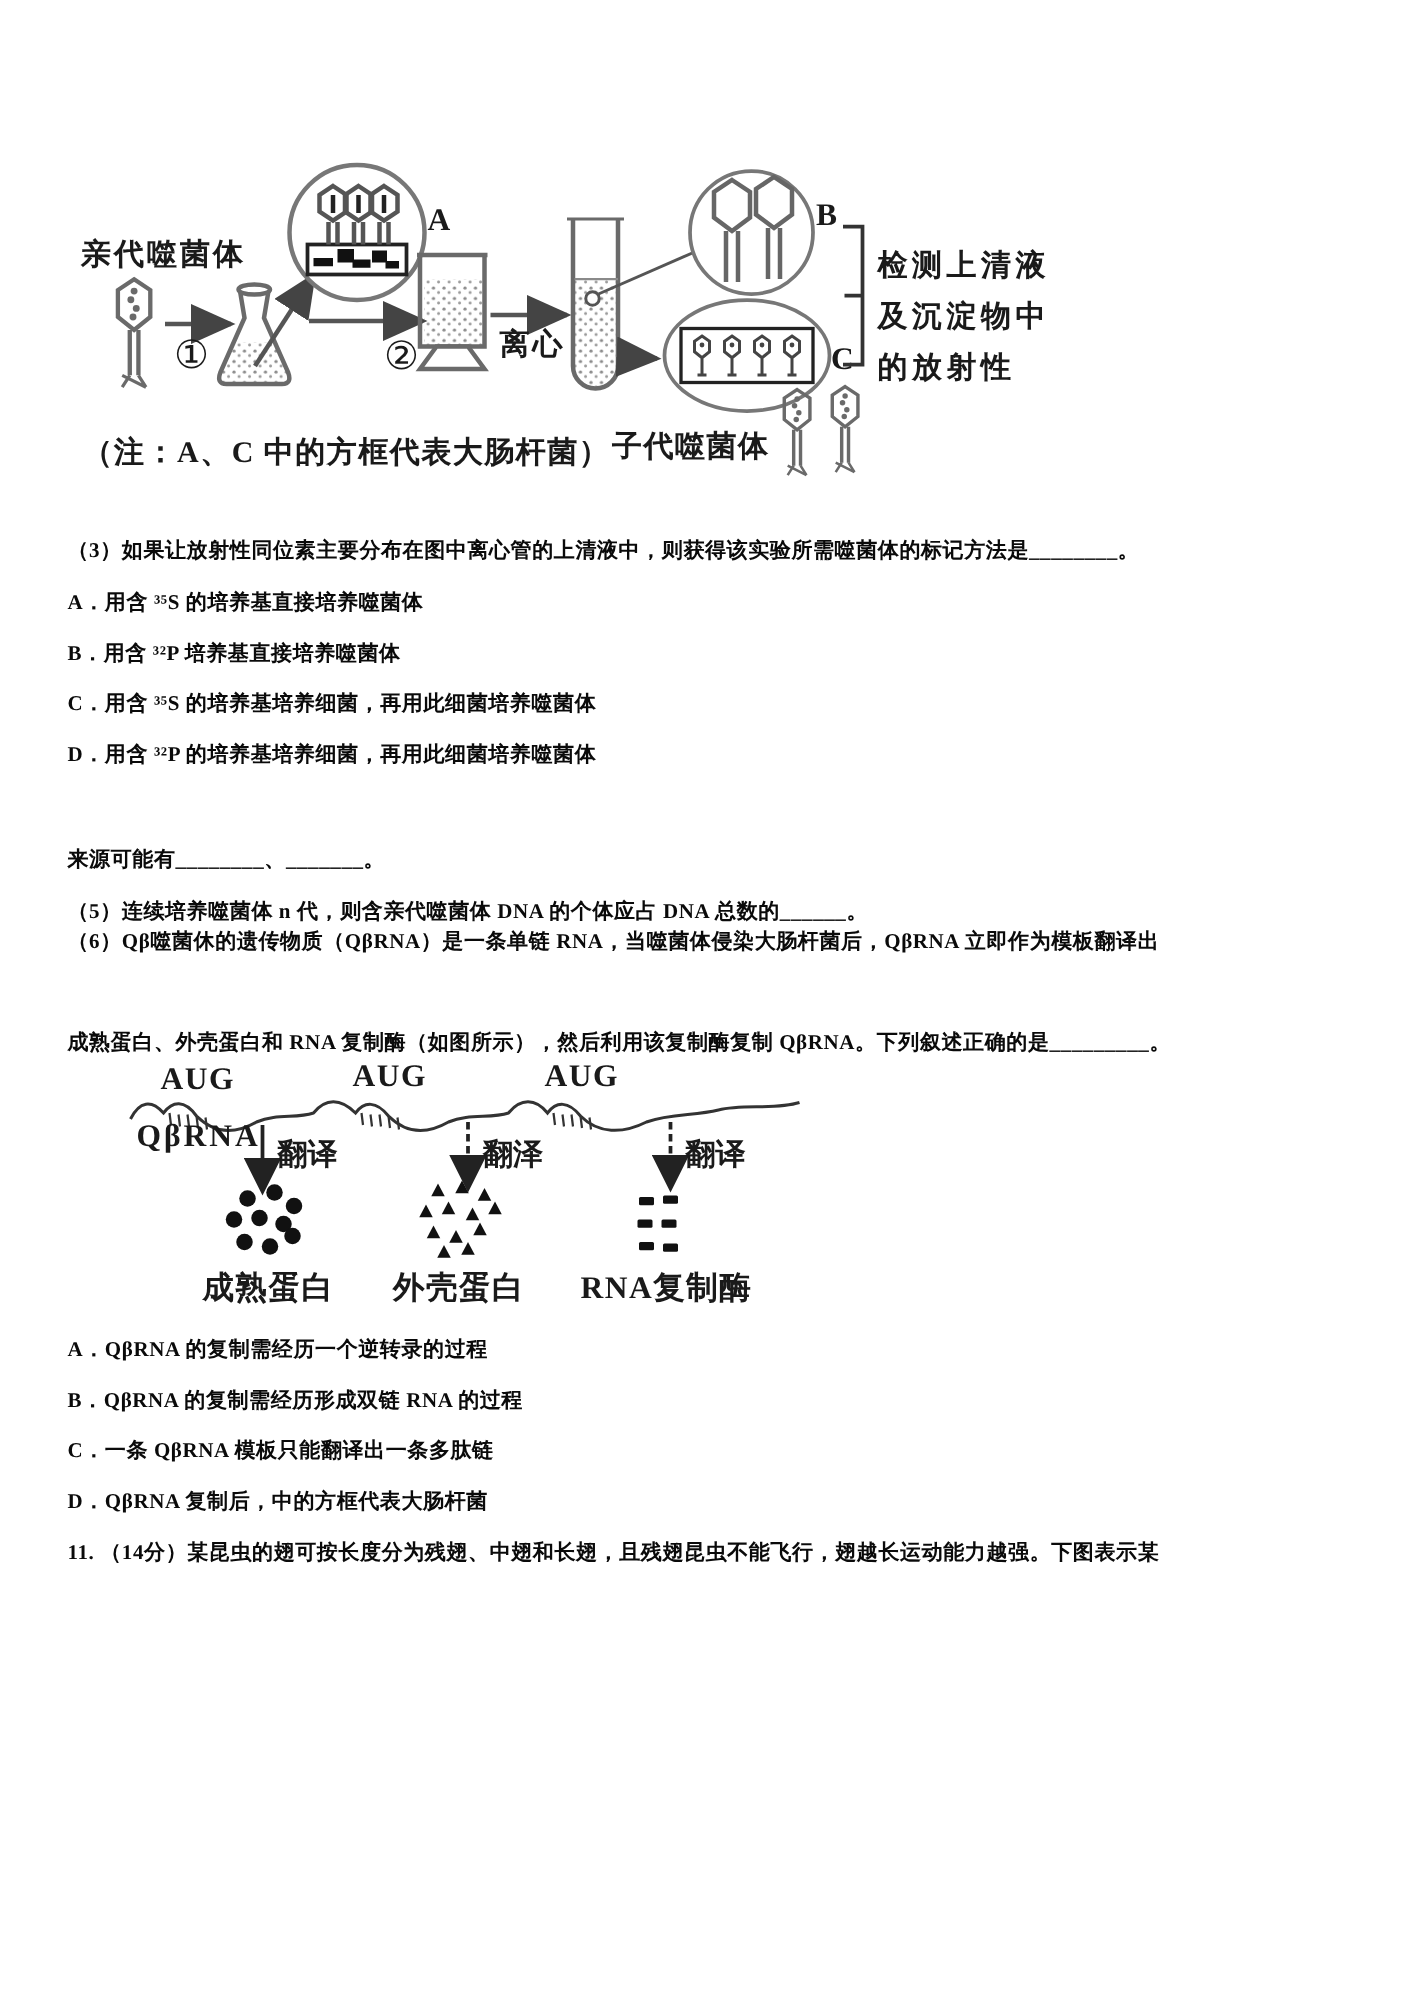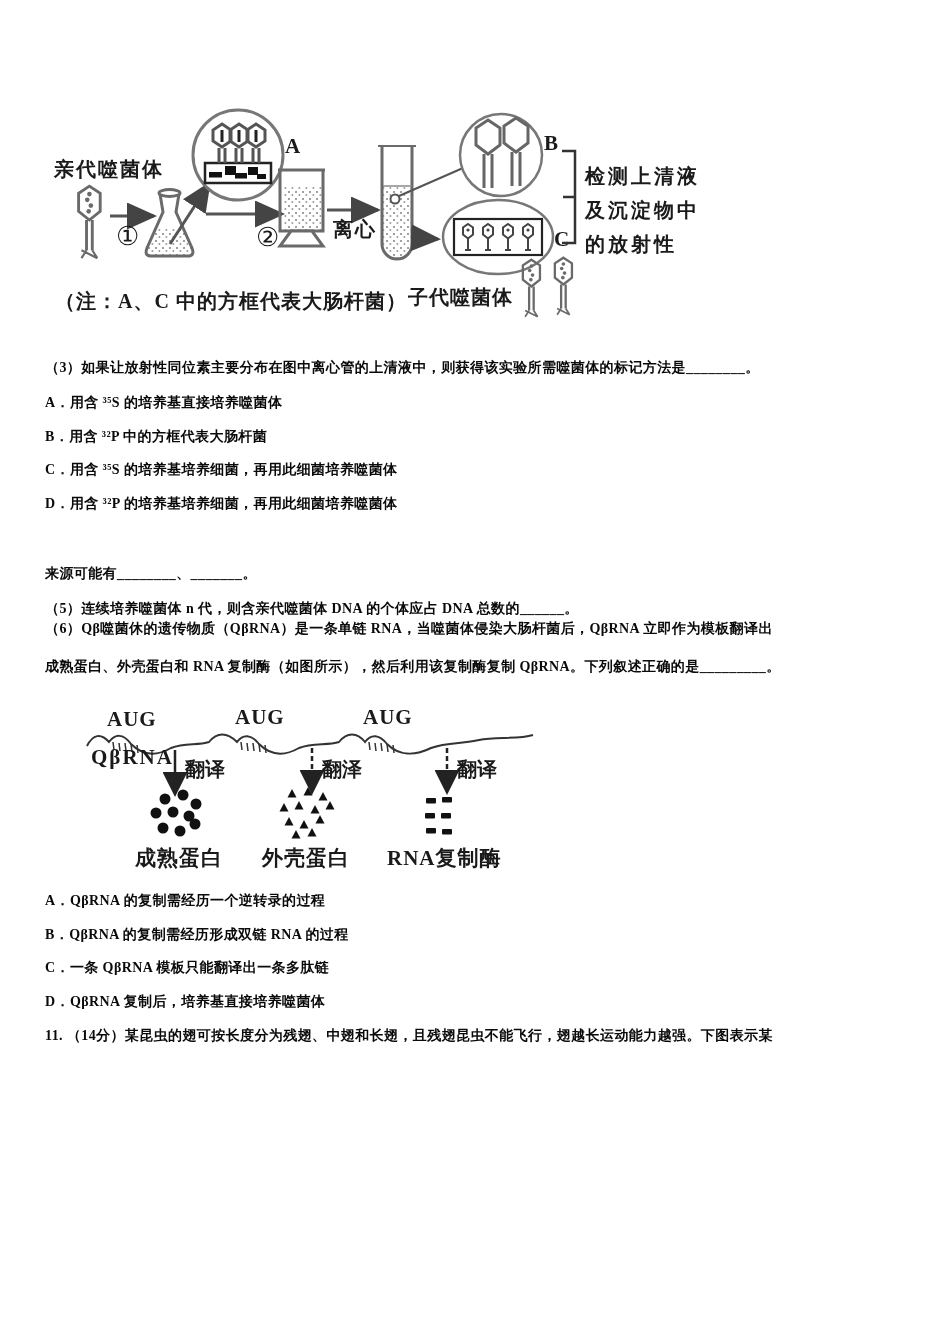--- a/index.html
+++ b/index.html
@@ -131,28 +131,28 @@
     <text x="13" y="202" font-size="20" class="figlabel" letter-spacing="1">（注：A、C 中的方框代表大肠杆菌）</text>
     <text x="366" y="198" font-size="20" class="figlabel" letter-spacing="1">子代噬菌体</text>
     <g>
       <use href="#phg" transform="translate(478,152) scale(0.57)"></use>
       <use href="#phg" transform="translate(510,150) scale(0.57)"></use>
     </g>
   </svg>
 
   <div class="ln" style="top:360px;">（3）如果让放射性同位素主要分布在图中离心管的上清液中，则获得该实验所需噬菌体的标记方法是________。</div>
   <div class="ln" style="top:395px;">A．用含 ³⁵S 的培养基直接培养噬菌体</div>
-  <div class="ln" style="top:429px;">B．用含 ³²P 中的方框代表大肠杆菌</div>
+  <div class="ln" style="top:429px;">B．用含 ³²P 培养基直接培养噬菌体</div>
   <div class="ln" style="top:462px;">C．用含 ³⁵S 的培养基培养细菌，再用此细菌培养噬菌体</div>
   <div class="ln" style="top:496px;">D．用含 ³²P 的培养基培养细菌，再用此细菌培养噬菌体</div>
 
   <div class="ln" style="top:566px;">来源可能有________、_______。</div>
   <div class="ln" style="top:601px;">（5）连续培养噬菌体 n 代，则含亲代噬菌体 DNA 的个体应占 DNA 总数的______。</div>
   <div class="ln" style="top:621px;">（6）Qβ噬菌休的遗传物质（QβRNA）是一条单链 RNA，当噬菌体侵染大肠杆菌后，QβRNA 立即作为模板翻译出</div>
-  <div class="ln" style="top:659px;">成熟蛋白、外壳蛋白和 RNA 复制酶（如图所示），然后利用该复制酶复制 QβRNA。下列叙述正确的是_________。</div>
+  <div class="ln" style="top:688px;">成熟蛋白、外壳蛋白和 RNA 复制酶（如图所示），然后利用该复制酶复制 QβRNA。下列叙述正确的是_________。</div>
 
   <svg class="fig" style="left:85px;top:702px;" width="460" height="178" viewBox="0 0 460 178">
     <defs>
       <marker id="ah2" markerWidth="11" markerHeight="10" refX="8" refY="5" orient="auto">
         <path d="M0,0 L10,5 L0,10 Z" fill="#222"></path>
       </marker>
     </defs>
 
     <path d="M2,44 C8,32 16,31 24,40 C30,32 38,31 46,42 C58,54 72,54 86,46 C100,40 112,44 124,40
              C132,30 142,30 152,40 C158,32 166,32 174,42 C186,54 200,54 214,46 C228,40 242,44 254,40
@@ -215,17 +215,17 @@
     </g>
 
     <text x="50" y="163" font-size="21" class="figlabel" letter-spacing="1">成熟蛋白</text>
     <text x="177" y="163" font-size="21" class="figlabel" letter-spacing="1">外壳蛋白</text>
     <text x="302" y="163" font-size="21" class="figlabel" letter-spacing="1">RNA复制酶</text>
   </svg>
 
   <div class="ln" style="top:893px;">A．QβRNA 的复制需经历一个逆转录的过程</div>
   <div class="ln" style="top:960px;">C．一条 QβRNA 模板只能翻译出一条多肽链</div>
   <div class="ln" style="top:927px;">B．QβRNA 的复制需经历形成双链 RNA 的过程</div>
-  <div class="ln" style="top:994px;">D．QβRNA 复制后，培养基直接培养噬菌体</div>
+  <div class="ln" style="top:994px;">D．QβRNA 复制后，中的方框代表大肠杆菌</div>
 
   <div class="ln" style="top:1028px;">11. （14分）某昆虫的翅可按长度分为残翅、中翅和长翅，且残翅昆虫不能飞行，翅越长运动能力越强。下图表示某</div>
 
 </div>
 
 </body></html>

